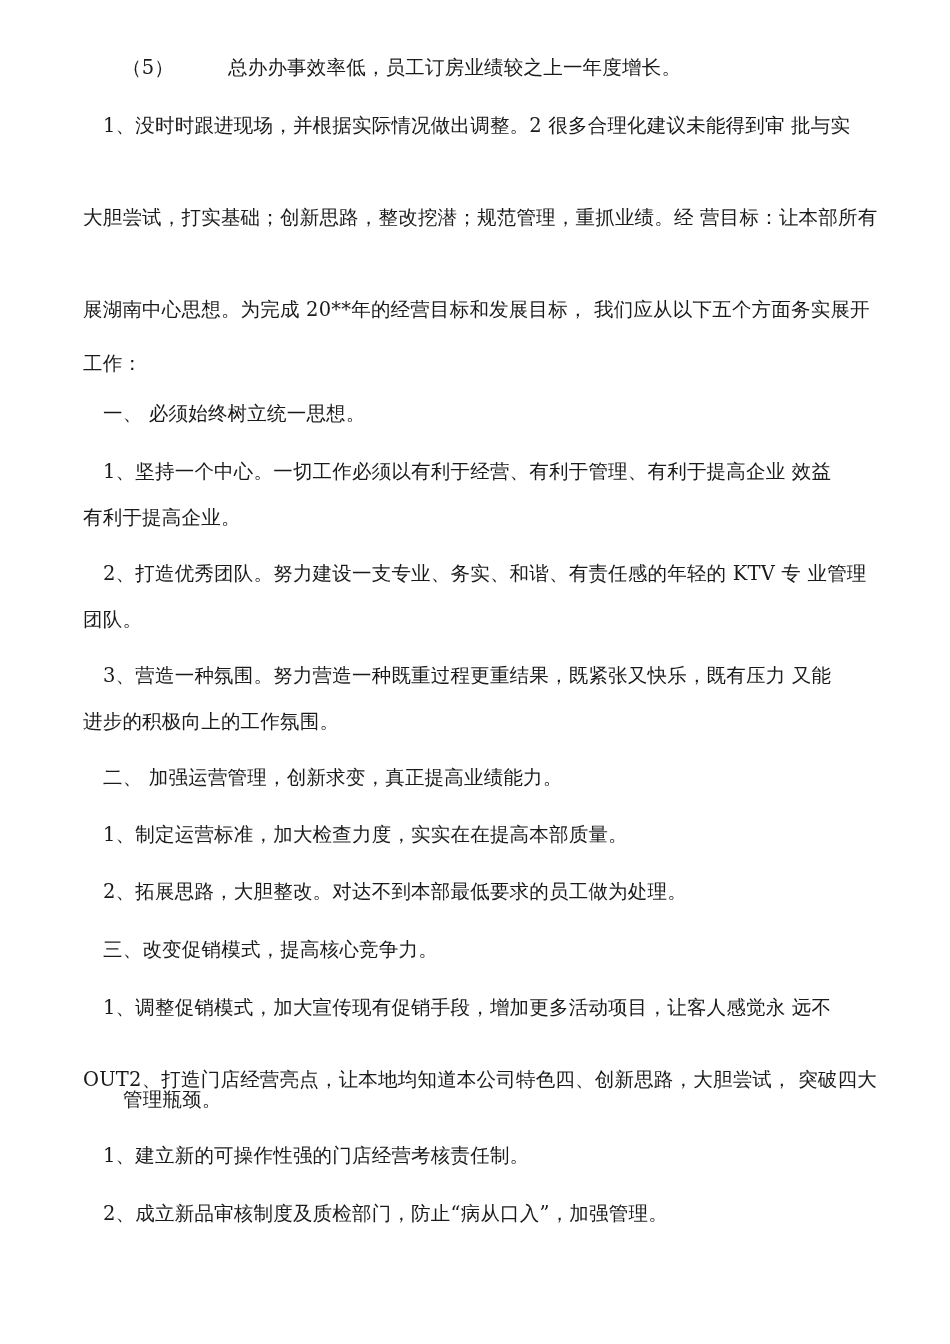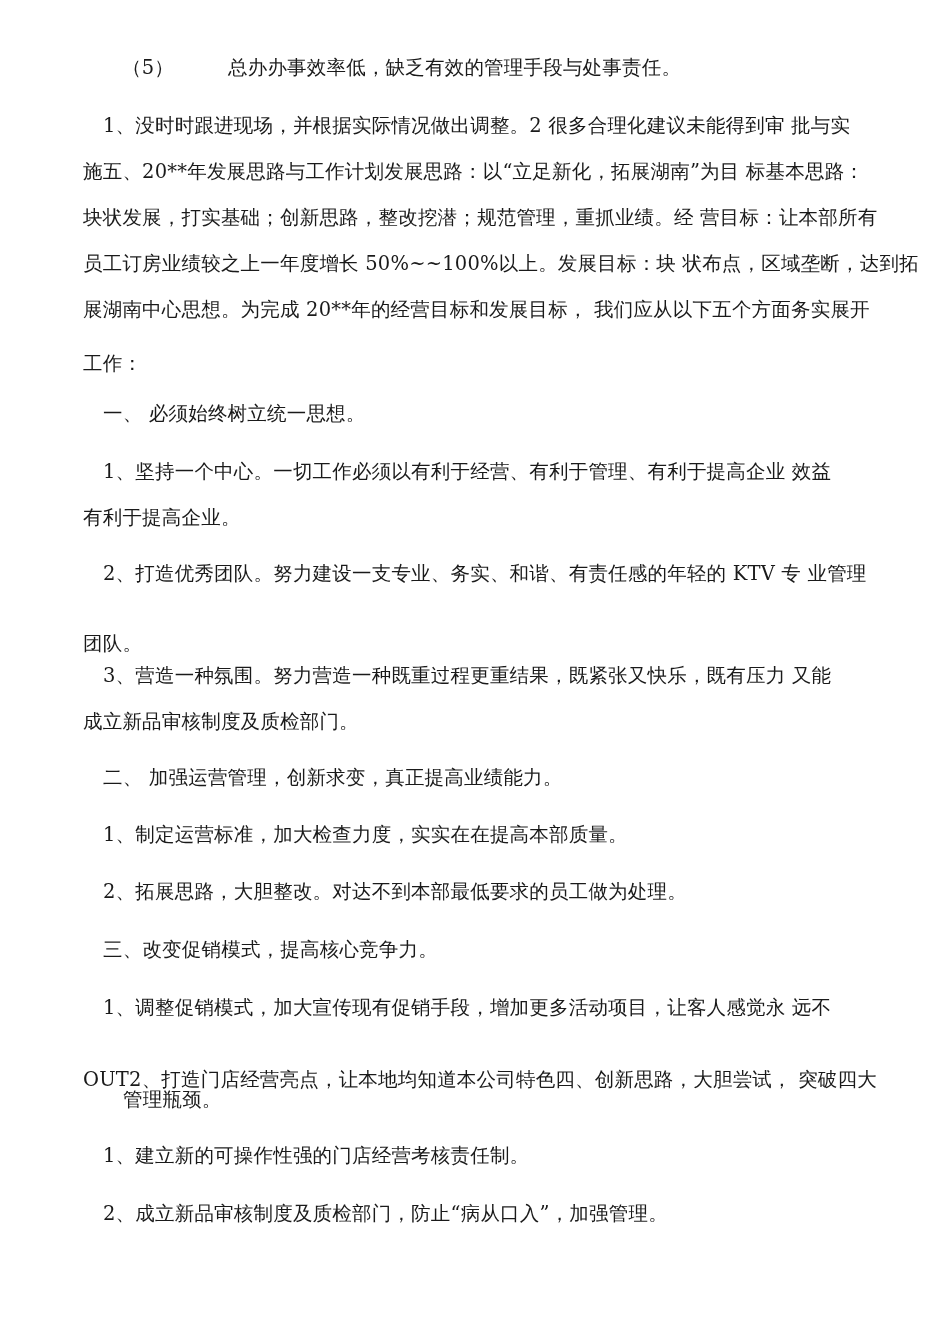--- a/index.html
+++ b/index.html
@@ -36,40 +36,38 @@
     .h5-num { position: absolute; left: 122px; }
     .h5-text { position: absolute; left: 228px; }
   </style>
 </head>
 <body>
 
 <div class="page">
 
   <div class="line" style="top:56px; left:0;">
     <span class="h5-num">（5）</span>
-    <span class="h5-text">总办办事效率低，缺乏有效的管理手段与处事责任。</span>
+    <span class="h5-text">总办办事效率低，员工订房业绩较之上一年度增长。</span>
   </div>
 
   <div class="line indent" style="top:114px;">1、没时时跟进现场，并根据实际情况做出调整。2 很多合理化建议未能得到审  批与实</div>
-  <div class="line cont" style="top:160px;">施五、20**年发展思路与工作计划发展思路：以“立足新化，拓展湖南”为目  标基本思路：</div>
-  <div class="line cont" style="top:206px;">块状发展，打实基础；创新思路，整改挖潜；规范管理，重抓业绩。经  营目标：让本部所有</div>
-  <div class="line cont" style="top:252px;">员工订房业绩较之上一年度增长 50%~~100%以上。发展目标：块  状布点，区域垄断，达到拓</div>
+  <div class="line cont" style="top:206px;">大胆尝试，打实基础；创新思路，整改挖潜；规范管理，重抓业绩。经  营目标：让本部所有</div>
   <div class="line cont" style="top:298px;">展湖南中心思想。为完成 20**年的经营目标和发展目标，  我们应从以下五个方面务实展开</div>
   <div class="line cont" style="top:344px;margin-top:8px;">工作：</div>
 
   <div class="line indent" style="top:402px;">一、   必须始终树立统一思想。</div>
 
   <div class="line indent" style="top:460px;">1、坚持一个中心。一切工作必须以有利于经营、有利于管理、有利于提高企业  效益</div>
   <div class="line cont" style="top:506px;">有利于提高企业。</div>
 
   <div class="line indent" style="top:562px;">2、打造优秀团队。努力建设一支专业、务实、和谐、有责任感的年轻的 KTV 专  业管理</div>
-  <div class="line cont" style="top:608px;margin-top:24px;">团队。</div>
+  <div class="line cont" style="top:608px;">团队。</div>
 
   <div class="line indent" style="top:664px;">3、营造一种氛围。努力营造一种既重过程更重结果，既紧张又快乐，既有压力  又能</div>
-  <div class="line cont" style="top:710px;">成立新品审核制度及质检部门。</div>
+  <div class="line cont" style="top:710px;">进步的积极向上的工作氛围。</div>
 
   <div class="line indent" style="top:766px;">二、   加强运营管理，创新求变，真正提高业绩能力。</div>
 
   <div class="line indent" style="top:823px;">1、制定运营标准，加大检查力度，实实在在提高本部质量。</div>
   <div class="line indent" style="top:880px;">2、拓展思路，大胆整改。对达不到本部最低要求的员工做为处理。</div>
 
   <div class="line indent" style="top:938px;">三、改变促销模式，提高核心竞争力。</div>
 
   <div class="line indent" style="top:996px;">1、调整促销模式，加大宣传现有促销手段，增加更多活动项目，让客人感觉永  远不</div>
   <div class="line cont" style="top:1068px;">OUT2、打造门店经营亮点，让本地均知道本公司特色四、创新思路，大胆尝试，  突破四大</div>

